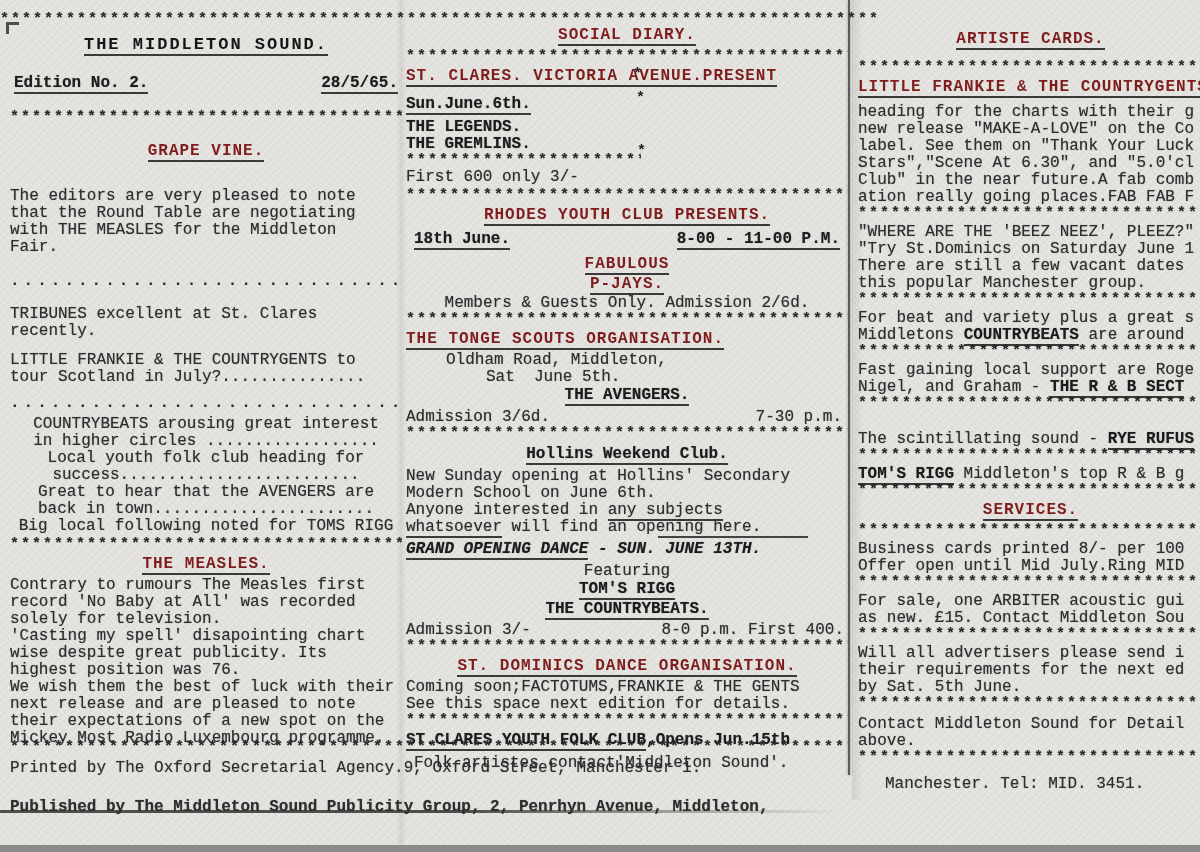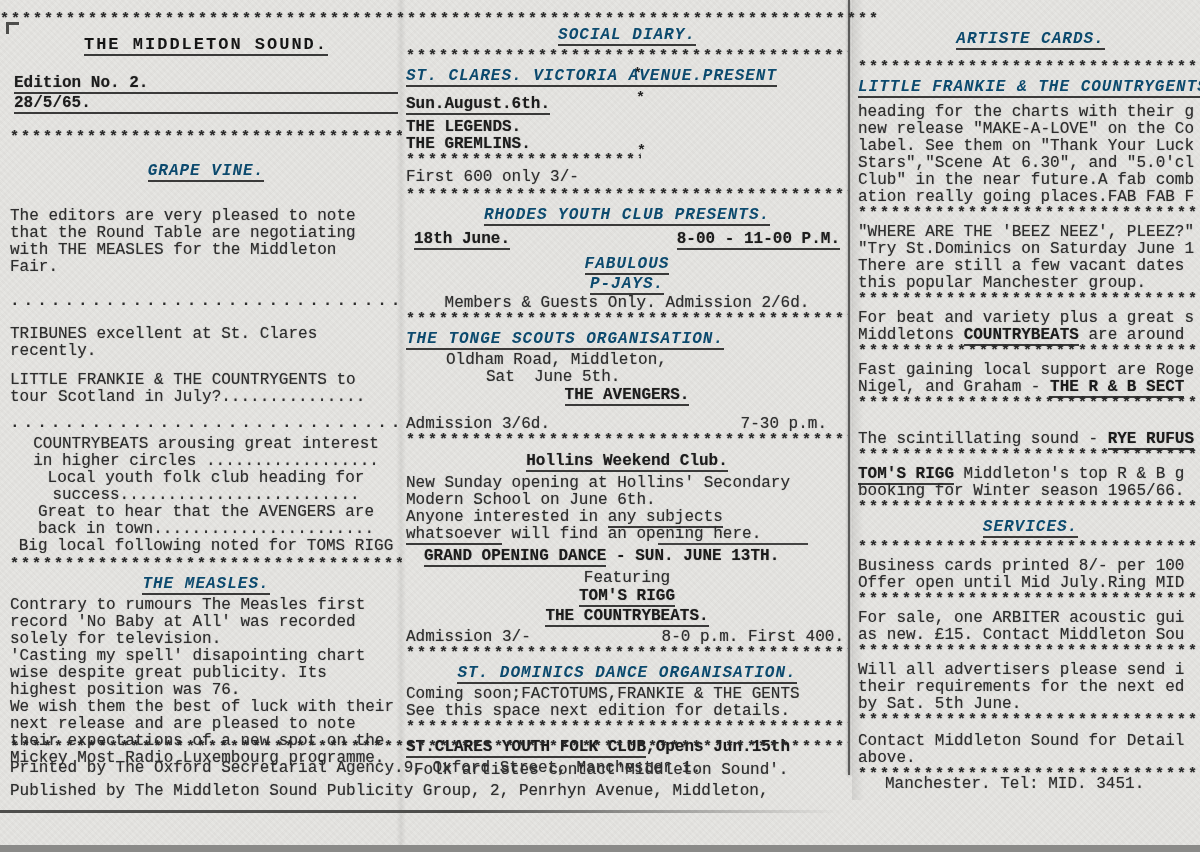--- a/index.html
+++ b/index.html
@@ -14,21 +14,21 @@
   }
   .page{position:absolute;inset:0;}
   .t{white-space:pre-wrap;font-size:16px;line-height:17px;margin:0;
      text-shadow:0 0 1px rgba(50,50,50,.55);}
   .pre{white-space:pre;}
   .b{font-weight:bold;color:#1c1c1c;}
   .u{border-bottom:2px solid rgba(28,28,28,.85);display:inline-block;line-height:18px;}
   .uin{border-bottom:2px solid rgba(28,28,28,.85);}
   .c{text-align:center;}
   .h1{font-size:17px;font-weight:bold;letter-spacing:2px;color:#161616;}
-  .h2{font-size:16px;font-weight:bold;letter-spacing:1px;color:#0c4a6e;font-style:italic;}
+  .h2{font-size:16px;font-weight:bold;letter-spacing:1px;color:#7f1d1d;}
   .stars{white-space:nowrap;overflow:hidden;font-size:15px;line-height:16px;
          letter-spacing:2px;font-weight:bold;color:#2b2b2b;
          text-shadow:0 0 1px rgba(40,40,40,.5);}
   .dots{white-space:nowrap;overflow:hidden;font-size:16px;line-height:14px;
         letter-spacing:4px;font-weight:bold;color:#2b2b2b;}
   .row{display:flex;}
   .between{justify-content:space-between;}
   .col{position:absolute;top:0;}
   .col-left{left:10px;width:392px;}
   .col-mid{left:406px;width:442px;}
@@ -44,21 +44,21 @@
   .bottom-line{position:absolute;left:0;top:810px;width:840px;height:3px;
                background:linear-gradient(to right,#4e4e4c 55%, rgba(78,78,76,0) 100%);}
   .bottom-strip{position:absolute;left:0;top:845px;width:1200px;height:7px;background:#8a8a88;}
   .corner-mark{position:absolute;left:6px;top:22px;width:10px;height:9px;
                border-left:3px solid #4d4d4b;border-top:3px solid #4d4d4b;}
   .overline{width:150px;height:0;border-top:2px solid rgba(28,28,28,.8);margin:0 40px 3px auto;}
   .mini{width:235px;}
   .footer{position:absolute;left:10px;top:740px;width:838px;overflow:hidden;}
   .tel{position:absolute;left:885px;top:776px;}
   .sp6{margin-top:6px;text-align:center;} .sp10{margin-top:10px;} .sp12{margin-top:12px;}
-  .sp16{margin-top:16px;} .sp18{margin-top:18px;flex-direction:column;} .sp26{margin-top:26px;}
+  .sp16{margin-top:16px;} .sp18{margin-top:18px;} .sp26{margin-top:26px;}
 </style>
 </head>
 <body>
 
 <div class="page">
 
   <div class="corner-mark"></div>
   <div class="fold-light"></div>
   <div class="fold-dark"></div>
   <div class="edge-shade"></div>
@@ -119,21 +119,21 @@
   <div class="col col-mid">
     <div class="c" style="margin-top:26px;">
       <span class="h2 u">SOCIAL DIARY.</span>
     </div>
     <div class="stars" style="margin-top:3px;">********************************************************************************</div>
     <div style="margin-top:2px;">
       <span class="h2 u">ST. CLARES. VICTORIA AVENUE.PRESENT</span>
     </div>
     <div class="row" style="margin-top:8px;">
       <div style="width:52%;">
-        <div><span class="t b u">Sun.August.6th.</span></div>
+        <div><span class="t b u">Sun.June.6th.</span></div>
         <div class="t b" style="margin-top:4px;">THE LEGENDS.</div>
         <div class="t b">THE GREMLINS.</div>
         <div class="stars mini">********************************************************************************</div>
         <div class="t">First 600 only 3/-</div>
       </div>
     </div>
     <div class="stars" style="margin-top:2px;">********************************************************************************</div>
     <div class="c" style="margin-top:2px;">
       <span class="h2 u">RHODES YOUTH CLUB PRESENTS.</span>
     </div>
@@ -144,33 +144,33 @@
     <div class="c" style="margin-top:5px;"><span class="h2 u">FABULOUS</span></div>
     <div class="c"><span class="h2 u">P-JAYS.</span></div>
     <div class="t c">Members &amp; Guests Only. Admission 2/6d.</div>
     <div class="stars">********************************************************************************</div>
     <div style="margin-top:2px;">
       <span class="h2 u">THE TONGE SCOUTS ORGANISATION.</span>
     </div>
     <div class="t" style="margin-left:40px;margin-top:2px;">Oldham Road, Middleton,</div>
     <div class="t" style="margin-left:80px;">Sat  June 5th.</div>
     <div class="c"><span class="t b u">THE AVENGERS.</span></div>
-    <div class="row between" style="margin-top:10px;padding-right:21px;">
+    <div class="row between" style="margin-top:3px;padding-right:6px;">
       <span class="t">Admission 3/6d.</span>
       <span class="t">7-30 p.m.</span>
     </div>
     <div class="stars">********************************************************************************</div>
     <div class="c" style="margin-top:3px;">
       <span class="t b u">Hollins Weekend Club.</span>
     </div>
     <p class="t" style="margin-top:3px;">New Sunday opening at Hollins' Secondary
 Modern School on June 6th.</p>
     <p class="t"><span>Anyone interested in </span><span class="uin">any subjects</span><br><span class="uin">whatsoever</span><span> will find an opening here.</span></p>
     <div class="overline"></div>
-    <div class="t b" style="margin-left:18px;"><span class="uin">GRAND OPENING DANCE</span><span> - SUN. JUNE 13TH.</span></div>
+    <div class="t b" style="font-style:italic;"><span class="uin">GRAND OPENING DANCE</span><span> - SUN. JUNE 13TH.</span></div>
     <div class="t c" style="margin-top:5px;">Featuring</div>
     <div class="c"><span class="t b u">TOM'S RIGG</span></div>
     <div class="c"><span class="t b u">THE COUNTRYBEATS.</span></div>
     <div class="row between" style="margin-top:2px;padding-right:4px;">
       <span class="t">Admission 3/-</span>
       <span class="t">8-0 p.m. First 400.</span>
     </div>
     <div class="stars">********************************************************************************</div>
     <div class="c" style="margin-top:2px;">
       <span class="h2 u">ST. DOMINICS DANCE ORGANISATION.</span>
@@ -201,21 +201,21 @@
 "Try St.Dominics on Saturday June 1
 There are still a few vacant dates 
 this popular Manchester group.</p>
     <div class="stars">********************************************************************************</div>
     <p class="t pre" style="margin-top:2px;"><span>For beat and variety plus a great s</span><br><span>Middletons </span><span class="uin b">COUNTRYBEATS</span><span> are around</span></p>
     <div class="stars">********************************************************************************</div>
     <p class="t pre" style="margin-top:2px;"><span>Fast gaining local support are Roge</span><br><span>Nigel, and Graham - </span><span class="uin b">THE R &amp; B SECT</span></p>
     <div class="stars">********************************************************************************</div>
     <p class="t pre" style="margin-top:2px;"><br><span>The scintillating sound - </span><span class="uin b">RYE RUFUS</span></p>
     <div class="stars">********************************************************************************</div>
-    <p class="t pre" style="margin-top:2px;"><span class="uin b">TOM'S RIGG</span><span> Middleton's top R &amp; B g</span><br><span>booking for Winter season 1965/66.</span></p>
+    <p class="t pre" style="margin-top:2px;"><span class="uin b">TOM'S RIGG</span><span> Middleton's top R &amp; B g</span><br></p>
     <div class="stars">********************************************************************************</div>
     <div class="c" style="margin-top:2px;">
       <span class="h2 u">SERVICES.</span>
     </div>
     <div class="stars" style="margin-top:2px;">********************************************************************************</div>
     <p class="t pre" style="margin-top:2px;">Business cards printed 8/- per 100
 Offer open until Mid July.Ring MID</p>
     <div class="stars">********************************************************************************</div>
     <p class="t pre" style="margin-top:2px;">For sale, one ARBITER acoustic gui
 as new. £15. Contact Middleton Sou</p>
@@ -225,17 +225,17 @@
 by Sat. 5th June.</p>
     <div class="stars">********************************************************************************</div>
     <p class="t pre" style="margin-top:4px;">Contact Middleton Sound for Detail
 above.</p>
     <div class="stars">********************************************************************************</div>
   </div>
 
   <div class="footer">
     <div class="stars">********************************************************************************</div>
     <div class="t pre" style="margin-top:4px;">Printed by The Oxford Secretarial Agency.9, Oxford Street, Manchester 1.</div>
-    <div class="t pre" style="margin-top:6px;">Published by The Middleton Sound Publicity Group, 2, Penrhyn Avenue, Middleton,</div>
+    <div class="t pre" style="margin-top:22px;font-weight:bold;">Published by The Middleton Sound Publicity Group, 2, Penrhyn Avenue, Middleton,</div>
   </div>
   <div class="t pre tel">Manchester. Tel: MID. 3451.</div>
 
 </div>
 
 </body></html>

